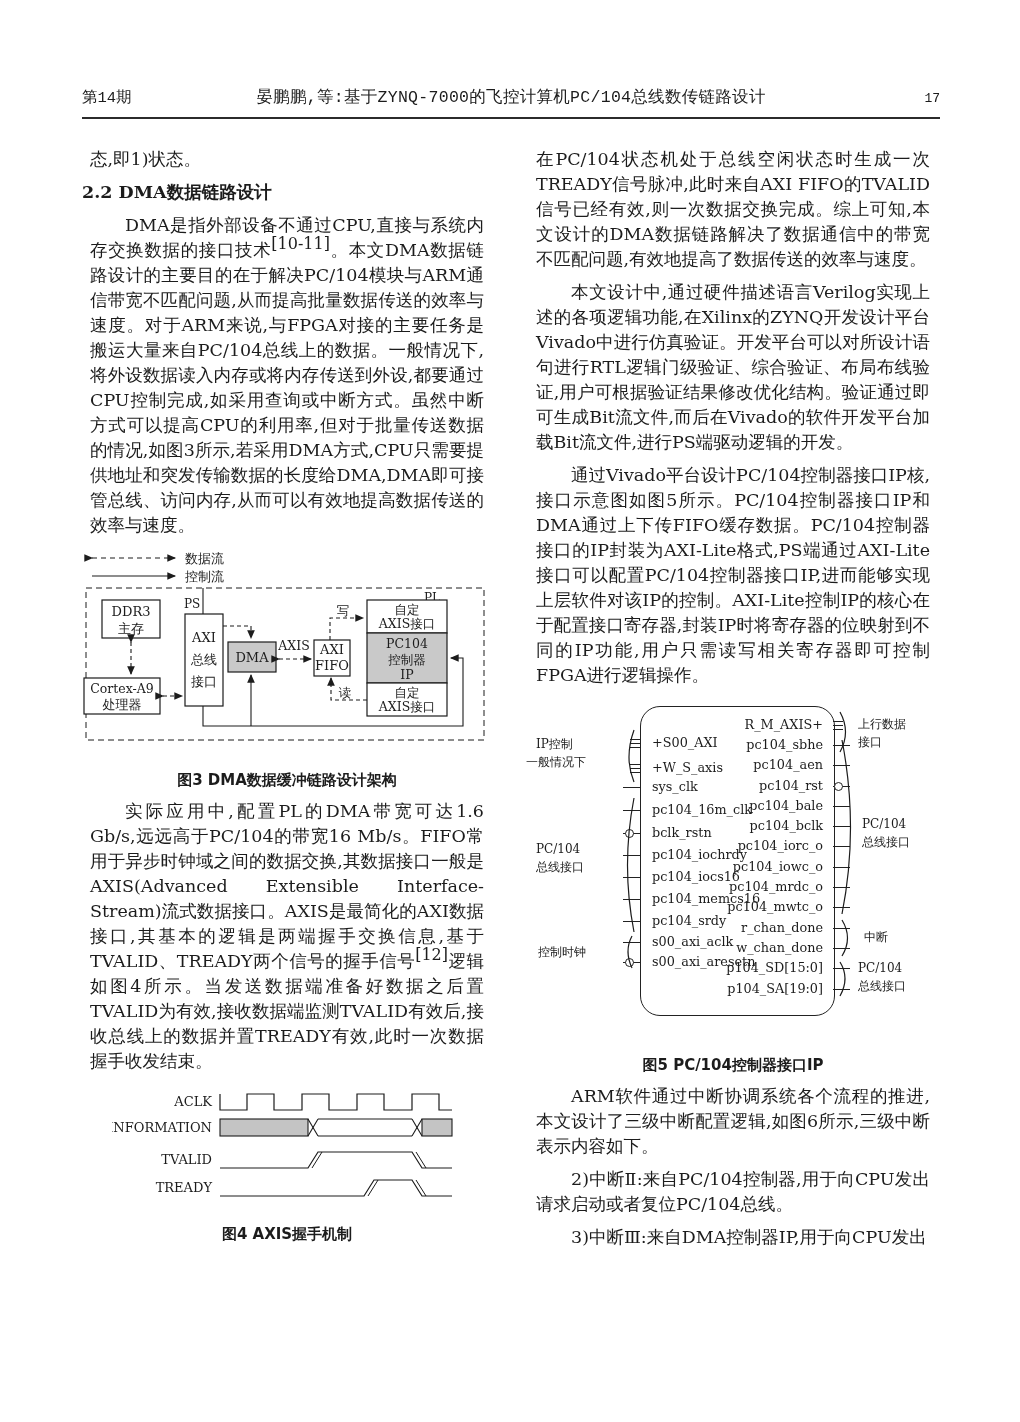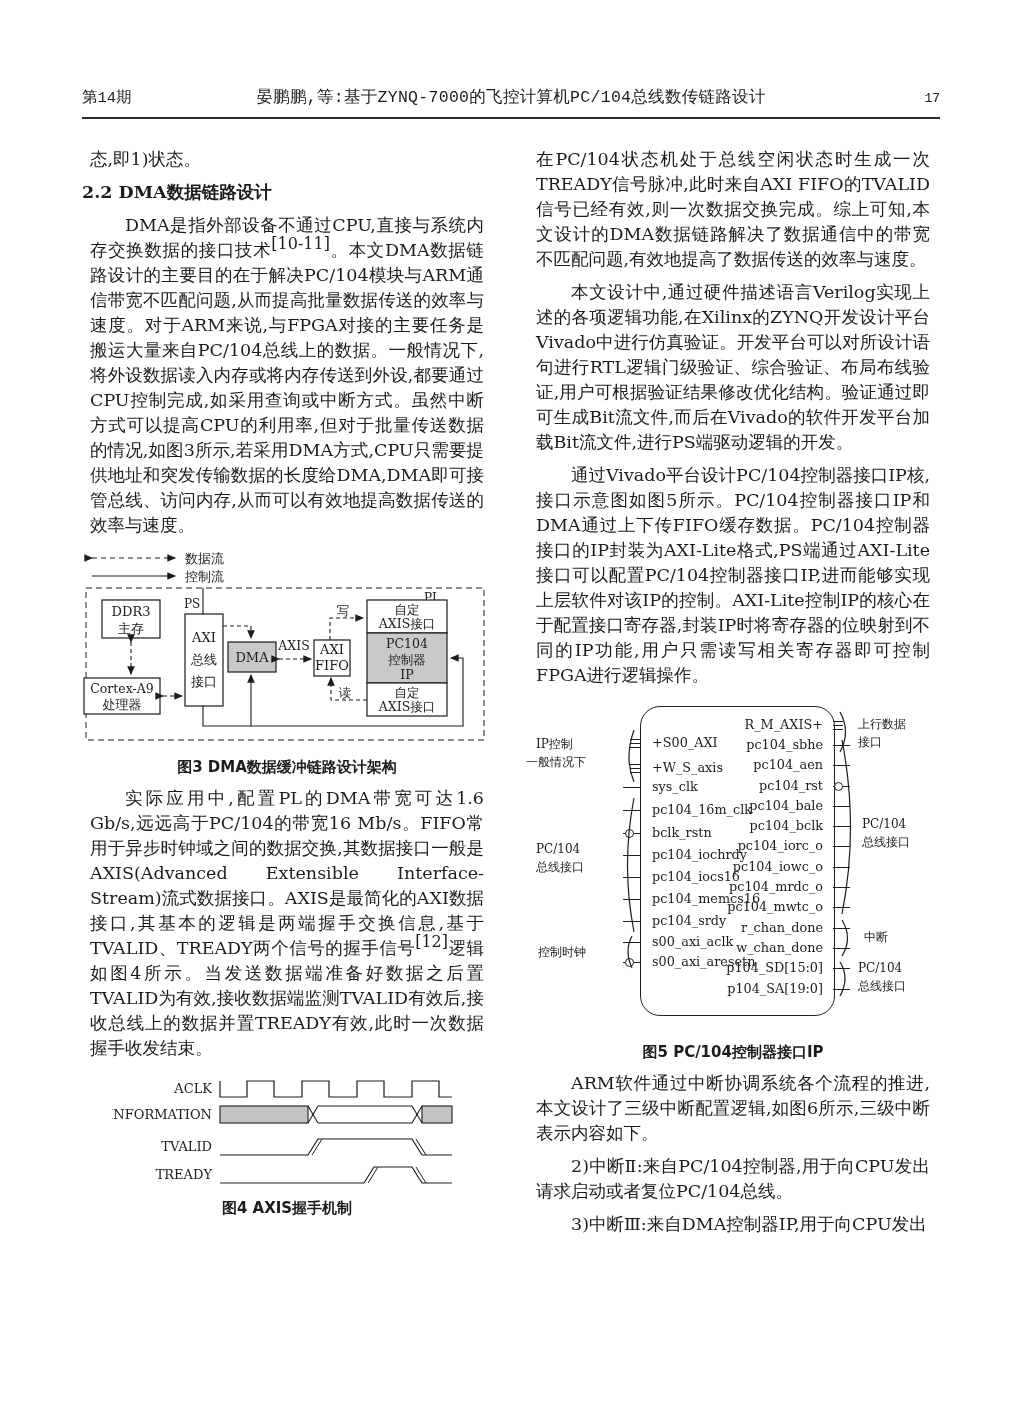--- a/index.html
+++ b/index.html
@@ -15,21 +15,21 @@
   .col{position:absolute;top:139px;width:410px;font-size:17.5px;line-height:25px;text-align:justify;}
   .col-left{left:82px;} .col-right{left:528px;}
   p{margin:8px;text-indent:2em;}
   p.noindent{text-indent:0;}
   .h22{font-weight:bold;font-size:17.5px;margin:2px 0 3px;text-indent:0;}
   .h3{font-family:"DejaVu Sans","Liberation Sans",sans-serif;font-weight:bold;font-size:19.5px;
       margin:14px 0 12px;text-indent:0;}
   sup.ref{font-size:16px;line-height:0;vertical-align:super;letter-spacing:0;}
   .figwrap{margin:10px 0 6px;}
   .figcap{text-align:center;font-family:"DejaVu Sans","Liberation Sans",sans-serif;
-          font-weight:bold;font-size:15px;line-height:22px;margin:1px 0 8px;text-indent:0;}
+          font-weight:bold;font-size:15px;line-height:22px;margin:14px 0 8px;text-indent:0;}
   svg text{font-family:"DejaVu Serif","Liberation Serif",serif;fill:#1c1c1c;}
   
   .fig5{position:relative;width:430px;height:342px;margin:6px 0 0 0;font-size:13px;line-height:17px;}
   .f5block{position:absolute;left:112px;top:8px;width:193px;height:308px;border:1.6px solid #222;
            border-radius:20px;}
   .f5pl{position:absolute;left:124px;white-space:nowrap;font-size:12.8px;}
   .f5pr{position:absolute;left:145px;width:150px;text-align:right;white-space:nowrap;font-size:12.8px;}
   .f5stub{position:absolute;width:17px;height:0;border-top:1.4px solid #222;}
   .f5bus{position:absolute;width:10px;height:0;border-top:1.3px solid #222;}
   .f5inv{position:absolute;width:7px;height:7px;border:1.4px solid #222;border-radius:50%;background:#fff;}

